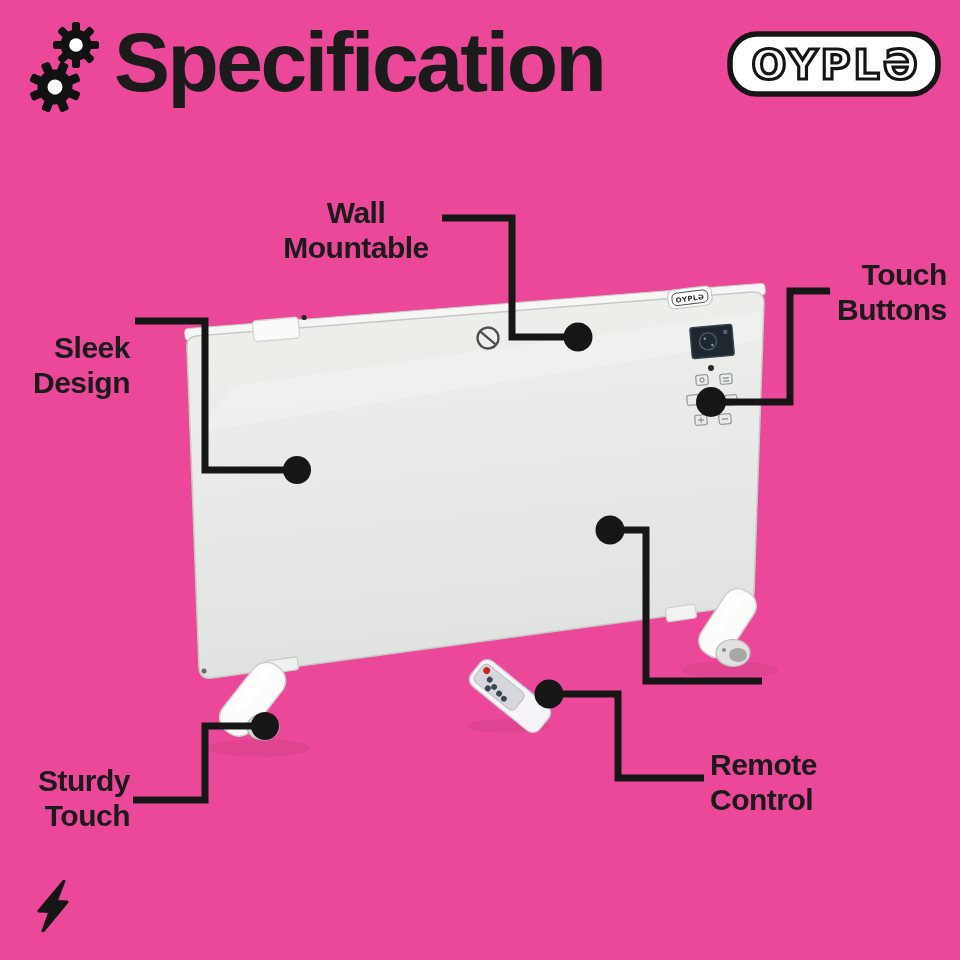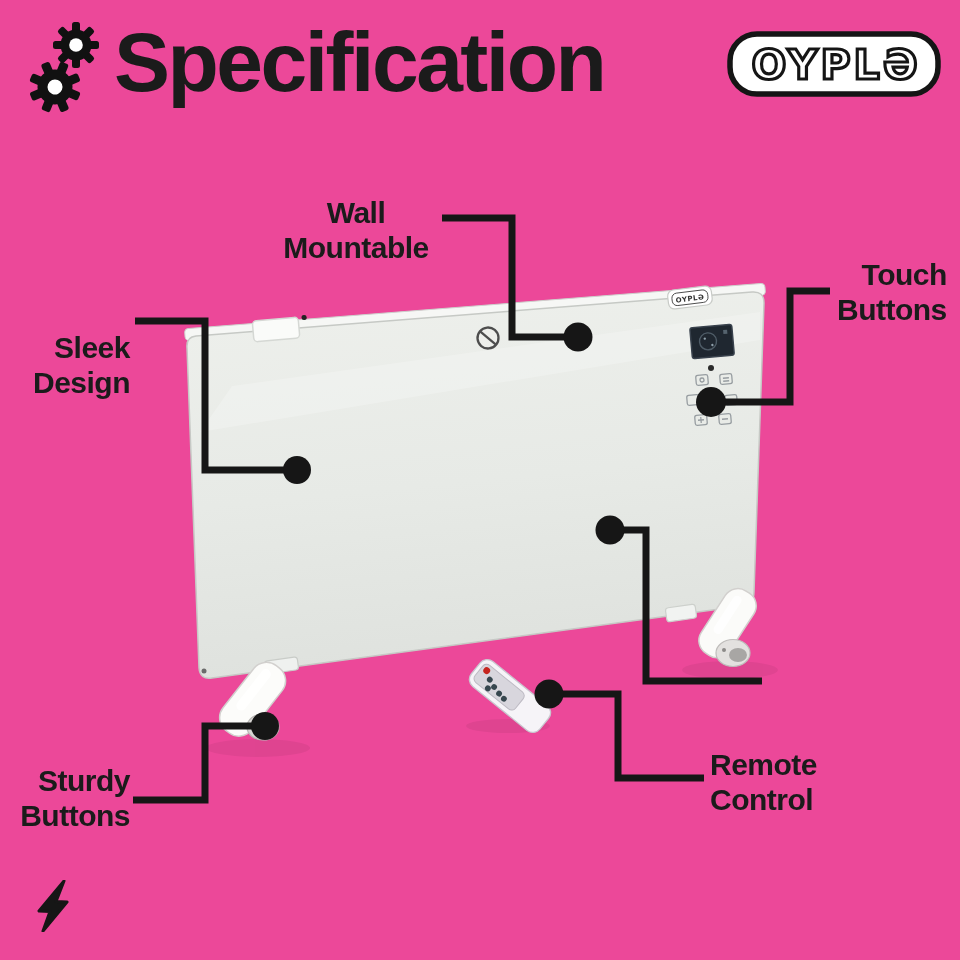--- a/index.html
+++ b/index.html
@@ -201,19 +201,19 @@
 
   <div class="label lbl-wall">Wall
 Mountable</div>
   <div class="label lbl-sleek">Sleek
 Design</div>
   <div class="label lbl-touch">Touch
 Buttons</div>
   <div class="label lbl-remote">Remote
 Control</div>
   <div class="label lbl-sturdy">Sturdy
-Buttons</div>
+Touch</div>
 
   <svg class="abs" style="left:36px;top:880px;" width="42" height="52" viewBox="0 0 42 52">
     <path d="M28 1 L3 31 L14 31.5 L7 51 L31 22 L20 21.5 Z" fill="#161616" stroke="#161616" stroke-width="3" stroke-linejoin="round"></path>
   </svg>
 
 </div>
 
 </body></html>

